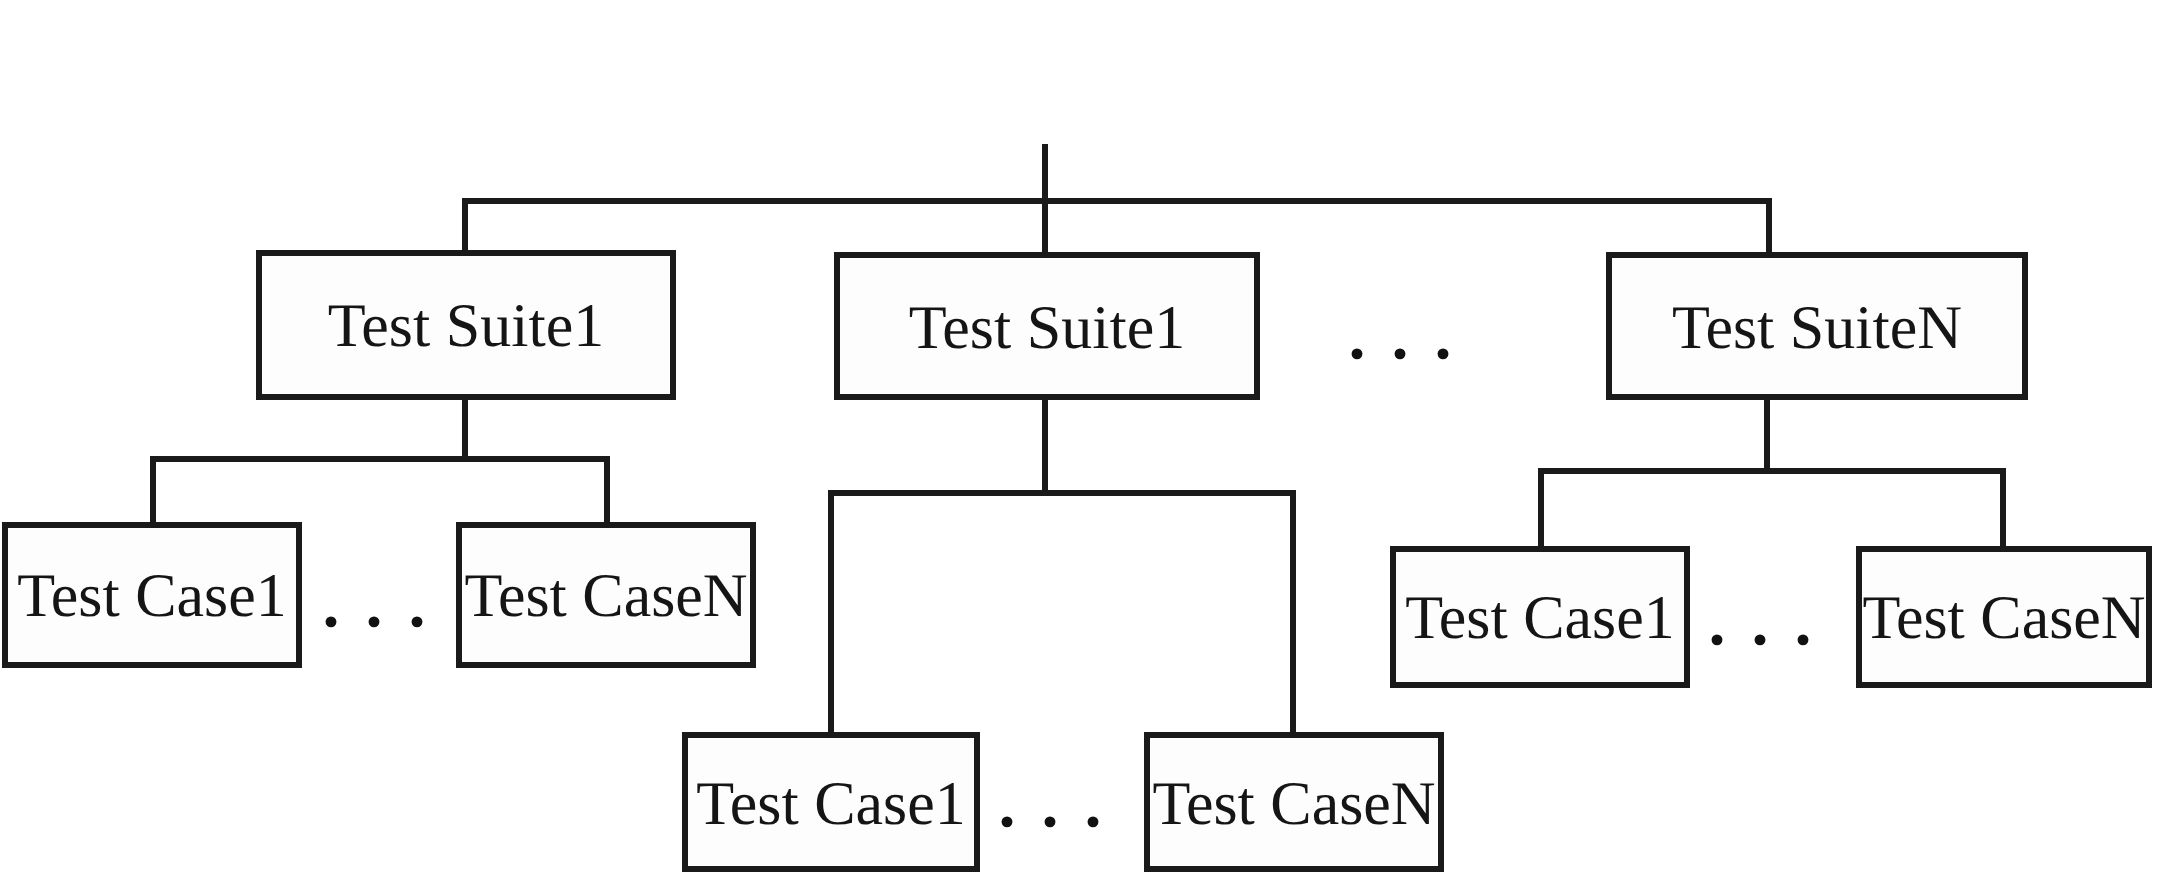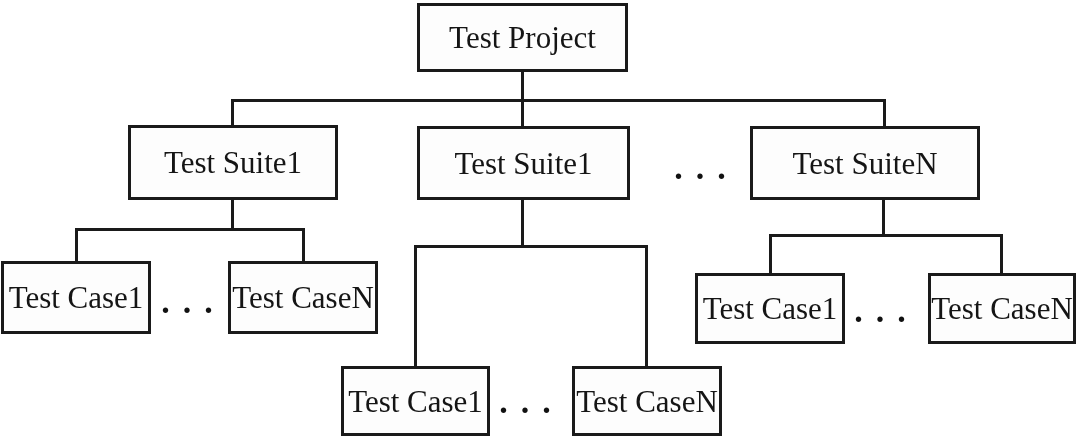--- a/index.html
+++ b/index.html
@@ -39,21 +39,21 @@
     font-size: 46px;
     line-height: 1.15;
     letter-spacing: 10px;
     color: #111111;
   }
 
   
   #node-project    { left: 417px; top: 3px;   width: 211px; height: 69px; }
   #node-suite-0    { left: 128px; top: 125px; width: 210px; height: 75px; }
   #node-suite-1    { left: 417px; top: 126px; width: 213px; height: 74px; }
-  #node-suite-2    { left: 750px; top: 126px; width: 230px; height: 74px; }
+  #node-suite-2    { left: 803px; top: 126px; width: 211px; height: 74px; }
   #node-case-0-0   { left: 1px;   top: 261px; width: 150px; height: 73px; }
   #node-case-0-1   { left: 228px; top: 261px; width: 150px; height: 73px; }
   #node-case-1-0   { left: 341px; top: 366px; width: 149px; height: 70px; }
   #node-case-1-1   { left: 572px; top: 366px; width: 150px; height: 70px; }
   #node-case-2-0   { left: 695px; top: 273px; width: 150px; height: 71px; }
   #node-case-2-1   { left: 928px; top: 273px; width: 148px; height: 71px; }
 
   
   #dots-suites   { left: 668px; top: 138px; }
   #dots-branch-0 { left: 155px; top: 272px; }
@@ -102,21 +102,20 @@
   <div class="line" id="l-b1-stem"></div>
   <div class="line" id="l-b1-bus"></div>
   <div class="line" id="l-b1-drop-0"></div>
   <div class="line" id="l-b1-drop-1"></div>
 
   <div class="line" id="l-b2-stem"></div>
   <div class="line" id="l-b2-bus"></div>
   <div class="line" id="l-b2-drop-0"></div>
   <div class="line" id="l-b2-drop-1"></div>
 
-  <div class="node" id="node-project">Test Project</div>
 
   <div class="node" id="node-suite-0">Test Suite1</div>
   <div class="node" id="node-suite-1">Test Suite1</div>
   <div class="node" id="node-suite-2">Test SuiteN</div>
 
   <div class="node" id="node-case-0-0">Test Case1</div>
   <div class="node" id="node-case-0-1">Test CaseN</div>
 
   <div class="node" id="node-case-1-0">Test Case1</div>
   <div class="node" id="node-case-1-1">Test CaseN</div>

